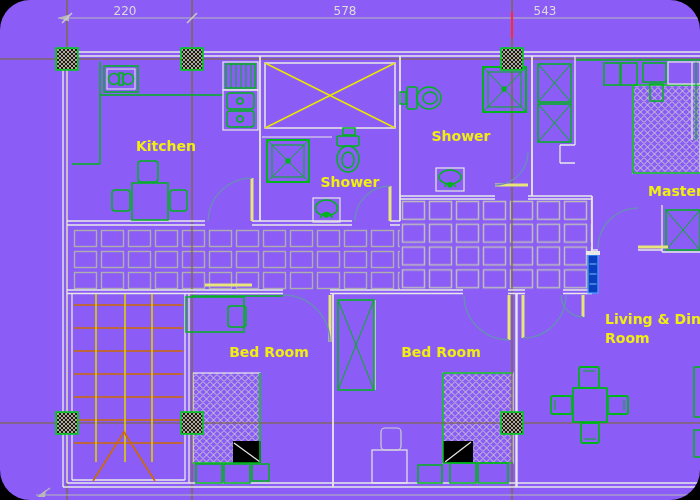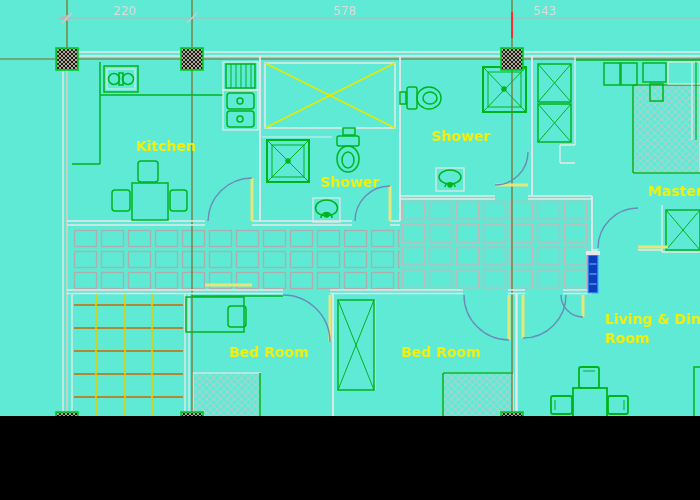--- a/index.html
+++ b/index.html
@@ -1,16 +1,16 @@
 <!DOCTYPE html>
 <html><head>
 <meta charset="utf-8">
 <style>
   html,body{margin:0;padding:0;background:#000;}
-  #stage{position:relative;width:700px;height:416px;background:#5eead4;overflow:hidden;}
+  #stage{position:relative;width:700px;height:500px;background:#8b5cf6;overflow:hidden;border-radius:30px;}
   svg{position:absolute;left:0;top:0;}
   .lbl{font-family:"DejaVu Sans",sans-serif;font-weight:bold;}
   .dimtxt{font-family:"DejaVu Sans",sans-serif;font-size:12px;fill:#dcdcdc;}
   .roomtxt{font-size:14px;fill:#f2ef10;}
 </style>
 </head>
 <body>
 
 <div id="stage">
 <svg width="700" height="500" viewBox="0 0 700 500">

